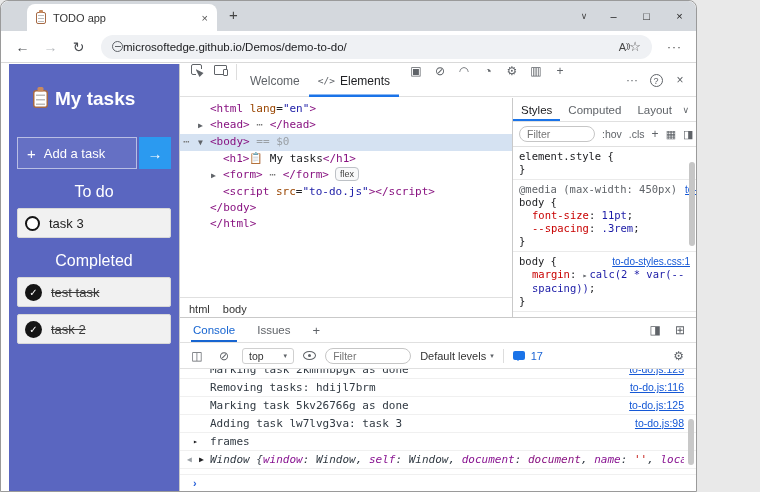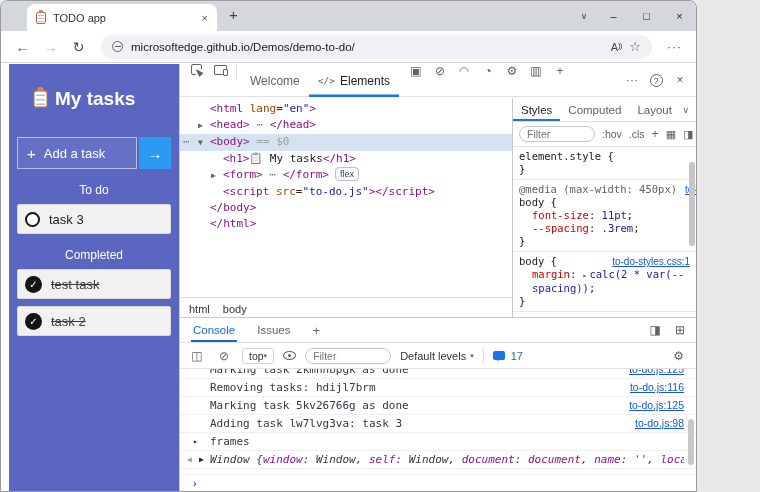--- a/index.html
+++ b/index.html
@@ -16,40 +16,40 @@
   .winbtn{width:33px;text-align:center;font-size:11px;color:#222}
   .winbtn.menu{font-size:9px;color:#444;width:26px}
   .clip{position:relative;width:10px;height:12px;background:#fff;border:1px solid #a66a45;border-radius:2px;flex:none;box-sizing:border-box}
   .clip::before{content:"";position:absolute;top:-3px;left:2px;width:4px;height:3px;background:#c98a5e;border-radius:1px}
   .clip::after{content:"";position:absolute;top:2px;left:1px;right:1px;height:1px;background:#bbb;box-shadow:0 3px 0 #bbb,0 6px 0 #bbb}
 
   
   .navbar{height:32px;background:#fff;border-bottom:1px solid #d9d9d9;display:flex;align-items:center;padding:0 10px;gap:5px;box-sizing:border-box}
   .navbtn{width:23px;text-align:center;font-size:14px;color:#494c50}
   .navbtn.disabled{color:#b6b9bd}
-  .addrbar{flex:1;height:24px;background:#eff1f4;border-radius:12px;display:flex;align-items:center;padding:0 11px;gap:8px;margin:0 6px;min-width:0}
+  .addrbar{flex:1;height:24px;background:#eff1f4;border-radius:12px;display:flex;align-items:center;padding:0 11px;margin:0 6px;min-width:0}
   .siteinfo{width:11px;height:11px;border:1.2px solid #5f6368;border-radius:50%;position:relative;flex:none;box-sizing:border-box}
   .siteinfo::after{content:"";position:absolute;left:1.5px;right:1.5px;top:4px;height:1.2px;background:#5f6368}
   .url{flex:1;font-size:11.5px;color:#202124;white-space:nowrap;overflow:hidden}
   .readaloud{font-size:11px;color:#444;flex:none}
   .readaloud .arcs{font-size:8px;vertical-align:3px;letter-spacing:-1px;color:#444}
   .star{font-size:13px;color:#555;flex:none}
   .morebtn{font-size:12px;color:#444;letter-spacing:1px;padding:0 4px}
 
   
   .content{position:absolute;top:63px;left:0;right:0;bottom:0}
   .page{position:absolute;top:0;left:0;bottom:0;width:178px;background:#fff}
   .apppanel{position:absolute;top:0;left:8px;right:0;bottom:0;background:#5a66c0;color:#fff}
   .apptitle{display:flex;align-items:center;gap:12px;padding:24px 0 0 24px;font-size:19px;font-weight:bold}
   .apptitle .clip{transform:scale(1.5);transform-origin:left center}
   .addtask{display:flex;height:32px;margin:27px 8px 0 8px}
   .addmain{flex:1;border:1px solid rgba(255,255,255,.55);background:rgba(255,255,255,.07);display:flex;align-items:center;gap:8px;padding:0 9px;font-size:13px;box-sizing:border-box}
   .addplus{font-size:15px}
   .addbtn{width:32px;background:#2b9af0;display:flex;align-items:center;justify-content:center;font-size:15px;color:#fff;margin-left:2px;font-weight:bold}
-  .seclabel{text-align:center;font-size:12px;margin-top:14px}
+  .seclabel{text-align:center;font-size:16px;margin-top:14px}
   .task{height:30px;margin:7px 8px 0 8px;background:#f1f1f1;border:1px solid #d8d8d8;border-radius:2px;display:flex;align-items:center;gap:9px;padding:0 7px;box-sizing:border-box;color:#222;font-size:13px}
   .cb{width:15px;height:15px;border:2.5px solid #151515;border-radius:50%;background:#fff;box-sizing:border-box;flex:none}
   .cb.done{width:17px;height:17px;border:none;background:#151515;color:#fff;font-size:10px;display:flex;align-items:center;justify-content:center}
   .task.done .task-label{text-decoration:line-through;color:#3a3a3a}
 
   
   .devtools{position:absolute;top:0;left:178px;right:0;bottom:0;border-left:1px solid #c9c9c9;background:#fff;box-sizing:border-box}
   .dtbar{height:33px;border-bottom:1px solid #e0e0e0;display:flex;padding:0 4px;box-sizing:border-box}
   .dticon{width:24px;text-align:center;font-size:12px;color:#5f6368;flex:none}
   .dtsep{width:1px;height:16px;background:#ddd;margin:0 4px}
@@ -104,21 +104,21 @@
 
   
   .console{position:absolute;left:0;right:0;bottom:0;height:174px;border-top:1px solid #c9c9c9;display:flex;flex-direction:column;background:#fff;box-sizing:border-box}
   .ctabs{height:25px;border-bottom:1px solid #e0e0e0;display:flex;align-items:center;padding:0 11px;font-size:11.5px;color:#5f6368;flex:none;box-sizing:border-box}
   .ctab{height:100%;display:flex;align-items:center;padding:0 2px;margin-right:18px;box-sizing:border-box}
   .ctab.active{color:#1765d1;box-shadow:inset 0 -2px 0 #1765d1}
   .ctab.plus{font-size:13px;margin-right:0}
   .ctabicons{margin-left:auto;display:flex;gap:14px;font-size:12px;color:#5f6368}
   .ctoolbar{height:26px;border-bottom:1px solid #e0e0e0;display:flex;align-items:center;gap:9px;padding:0 8px;font-size:11px;color:#444;flex:none;box-sizing:border-box}
   .ctoolbar .dticon{width:18px}
-  .dropdown{display:flex;align-items:center;gap:0;border:1px solid #d0d0d0;border-radius:3px;padding:1px 6px;font-size:10.5px;color:#333}
+  .dropdown{display:flex;align-items:center;gap:20px;border:1px solid #d0d0d0;border-radius:3px;padding:1px 6px;font-size:10.5px;color:#333}
   .caret{font-size:7px;color:#5f6368}
   .eye{width:13px;height:9px;border:1.2px solid #5f6368;border-radius:50%;position:relative;box-sizing:border-box;flex:none}
   .eye::after{content:"";position:absolute;left:50%;top:50%;width:3px;height:3px;margin:-1.5px 0 0 -1.5px;background:#5f6368;border-radius:50%}
   .ctoolbar input{width:86px;height:16px;border:1px solid #c6c6c6;border-radius:8px;font-size:10.5px;padding:0 7px;outline:none;color:#333;font-family:"Liberation Sans",sans-serif;box-sizing:border-box}
   .levels{display:flex;align-items:center;gap:4px;font-size:11px;color:#333}
   .cdivider{width:1px;height:14px;background:#ddd}
   .bubble{width:12px;height:9px;background:#1a73e8;border-radius:2px;position:relative;flex:none}
   .bubble::after{content:"";position:absolute;left:2px;bottom:-4px;border:3px solid transparent;border-top-color:#1a73e8}
   .count{color:#1a64d4;font-size:11px;margin-left:-3px}
   .gear{margin-left:auto;font-size:12px;color:#5f6368;padding-right:4px}

